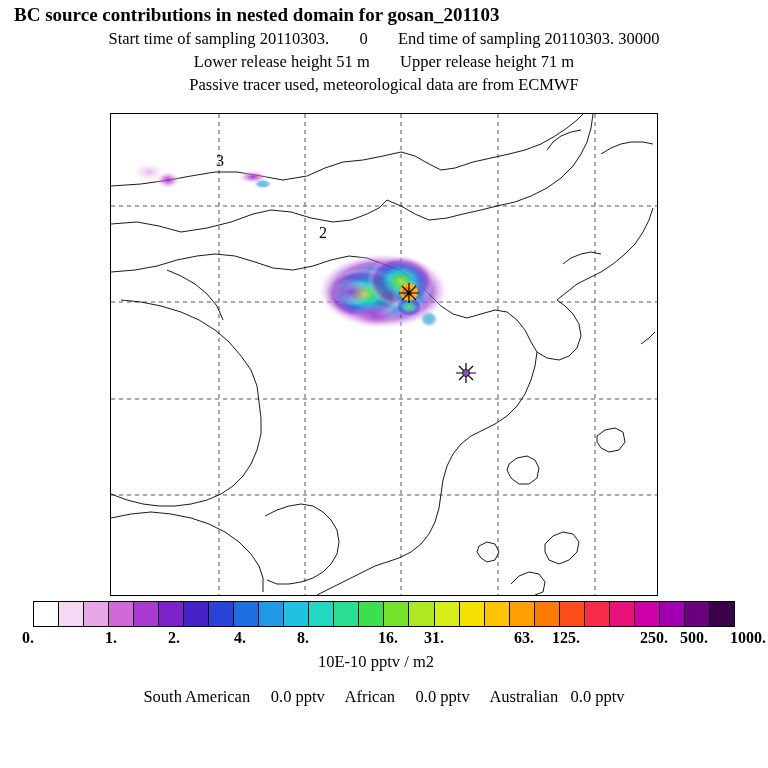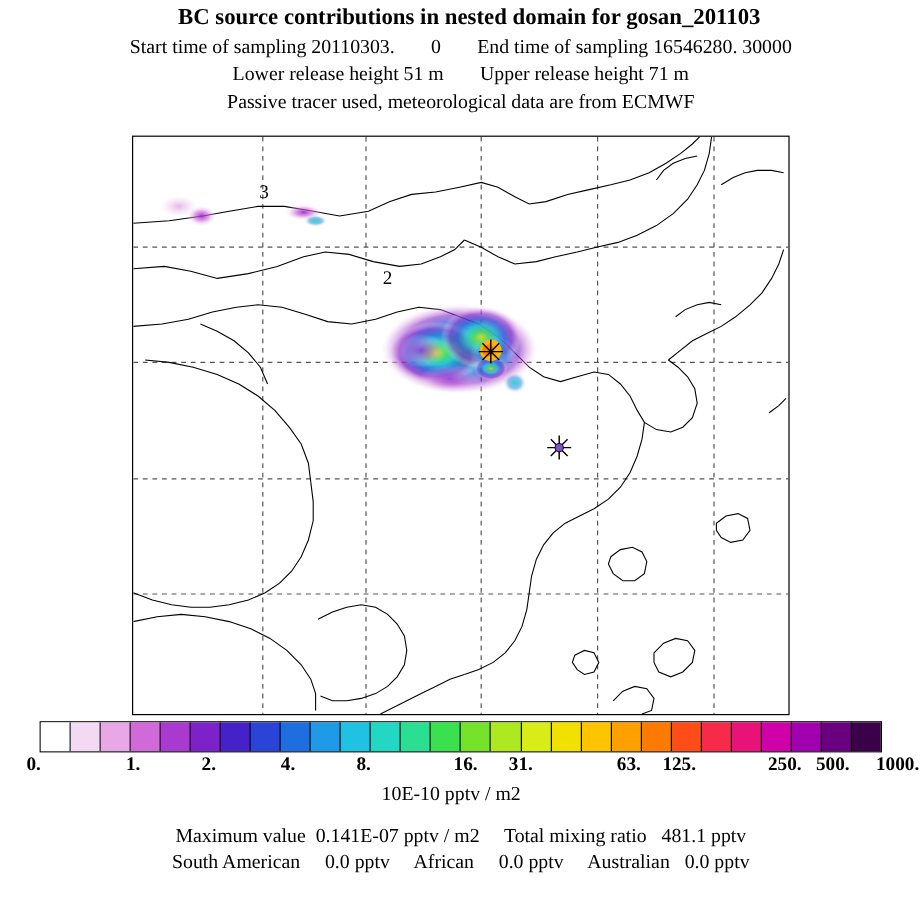--- a/index.html
+++ b/index.html
@@ -7,21 +7,21 @@
     width:768px;height:768px;
     background:#ffffff;
     font-family:"Liberation Serif", serif;
     color:#000000;
     overflow:hidden;
     position:relative;
   }
   .title{
     font-size:19px;
     font-weight:bold;
-    text-align:center;
+    text-align:left;
     margin:4px 0 0 14px;
     letter-spacing:0px;
   }
   .subline{
     text-align:center;
     font-size:16.5px;
     line-height:21px;
     margin-top:2px;
   }
   .subline .gap{display:inline-block;width:22px;}
@@ -92,21 +92,21 @@
 </head>
 <body>
 
 <div class="title">BC  source contributions in nested domain for gosan_201103</div>
 
 <div class="subline">
   <span>Start time of sampling 20110303.</span>
   <span class="gap"></span>
   <span>0</span>
   <span class="gap"></span>
-  <span>End time of sampling 16546280. 30000</span>
+  <span>End time of sampling 20110303. 30000</span>
 </div>
 
 <div class="subline">
   <span>Lower release height   51 m</span>
   <span class="gap"></span>
   <span>Upper release height   71 m</span>
 </div>
 
 <div class="subline">Passive tracer used, meteorological data are from ECMWF</div>
 
@@ -249,15 +249,14 @@
   <span class="tick" style="left:524px;">63.</span>
   <span class="tick" style="left:566px;">125.</span>
   <span class="tick" style="left:654px;">250.</span>
   <span class="tick" style="left:694px;">500.</span>
   <span class="tick" style="left:748px;">1000.</span>
 </div>
 
 <div class="cbar-unit">10E-10 pptv / m2</div>
 
 <div class="footer">
-  <span class="frow"><span>Maximum value</span>  <span>0.141E-07 pptv / m2</span>     <span>Total mixing ratio</span>   <span>481.1 pptv</span></span>
   <span class="frow"><span>South American</span>     <span>0.0 pptv</span>     <span>African</span>     <span>0.0 pptv</span>     <span>Australian</span>   <span>0.0 pptv</span></span>
 </div>
 
 </body></html>

